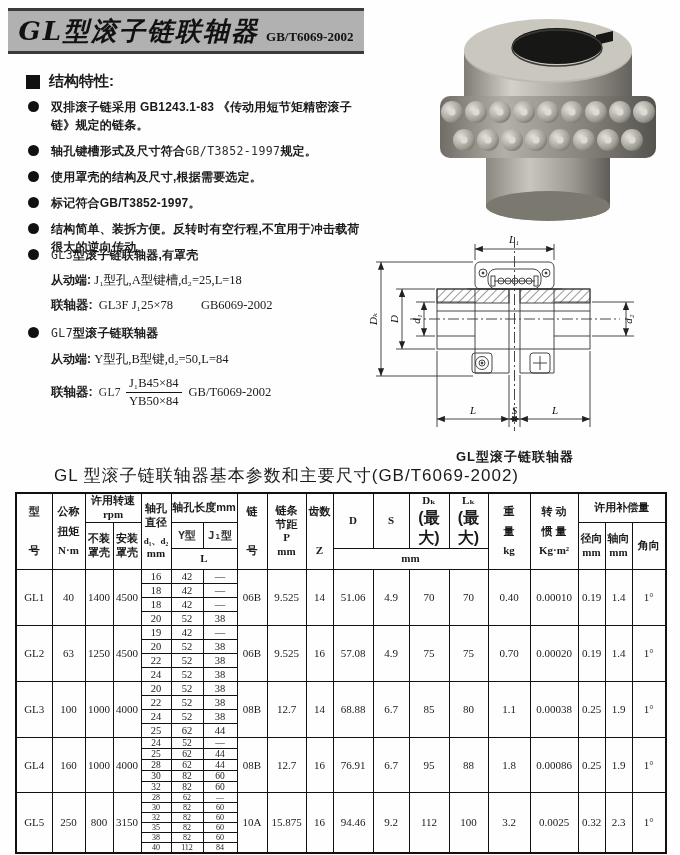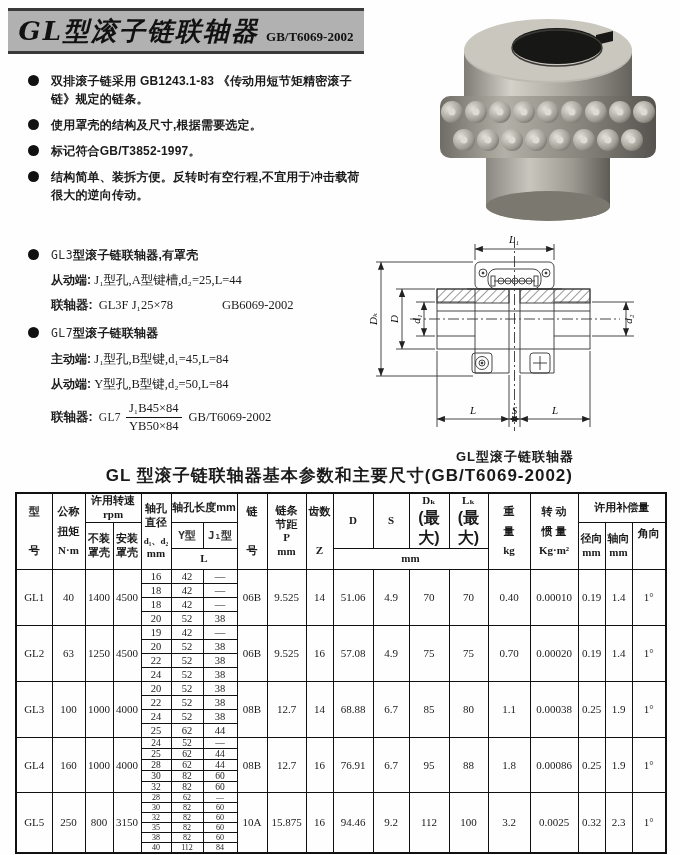--- a/index.html
+++ b/index.html
@@ -26,37 +26,37 @@
   .dot{position:absolute;left:2px;top:3px;width:11px;height:11px;border-radius:50%;background:#111;}
   .code{font-family:"DejaVu Sans Mono","Liberation Mono",monospace;font-weight:normal;color:#2e2e2e;
         font-size:11.5px;letter-spacing:.4px;}
   .mk-note{font-size:14px;font-weight:bold;margin:-2px 0 10px 23px;}
   .mk-line{margin:0 0 8px 25px;font-size:12px;}
   .mk-line .lbl{font-weight:bold;}
   .mk-line .val{font-family:"Liberation Serif","DejaVu Serif",serif;font-size:12.5px;}
   .mk-result{margin:2px 0 10px 25px;font-size:12.5px;display:flex;align-items:center;}
   .mk-result .lbl{font-weight:bold;}
   .mk-result .val{font-family:"Liberation Serif","DejaVu Serif",serif;margin-left:6px;}
-  .mk-result .stdr{font-family:"Liberation Serif","DejaVu Serif",serif;margin-left:49px;text-align:right;}
+  .mk-result .stdr{font-family:"Liberation Serif","DejaVu Serif",serif;margin-left:28px;text-align:right;}
   .frac{display:inline-block;text-align:center;vertical-align:middle;
         font-family:"Liberation Serif","DejaVu Serif",serif;font-size:12.5px;margin:0 5px;}
   .frac .top{border-bottom:1.4px solid #111;padding:0 3px 1px;}
   .frac .bot{padding-top:1px;}
 
   
   .photo{position:absolute;left:428px;top:0;width:240px;height:224px;}
 
   
   .drawing{position:absolute;left:368px;top:231px;width:294px;}
   .drawing-caption{text-align:center;font-weight:bold;font-size:13px;letter-spacing:1px;margin-top:1px;}
   .dimtxt{font-family:"Liberation Serif","DejaVu Serif",serif;font-style:italic;font-size:11px;fill:#111;}
 
   
-  .tbl-title{position:absolute;top:464px;left:0;width:573px;text-align:right;
-             font-size:17px;font-weight:bold;letter-spacing:1px;}
+  .tbl-title{position:absolute;top:464px;left:0;width:573px;text-align:center;
+             font-size:17px;font-weight:normal;letter-spacing:1px;}
   table.spec{position:absolute;left:15px;top:492px;border-collapse:collapse;table-layout:fixed;
              border:2px solid #111;}
   .spec th,.spec td{border:1px solid #111;text-align:center;vertical-align:middle;padding:0;overflow:hidden;}
   .spec th{font-size:11px;font-weight:bold;line-height:1.2;}
   .hr1>th{height:26px;}
   .hr2>th{height:20px;}
   .hr3>th{height:20px;}
   .u{font-family:"Liberation Serif","DejaVu Serif",serif;font-weight:bold;}
   .stack{display:flex;flex-direction:column;justify-content:space-between;align-items:center;
          height:58px;padding:3px 0;box-sizing:border-box;}
@@ -151,61 +151,65 @@
 
     <ellipse cx="120" cy="52" rx="84" ry="31" fill="#bdbab2"></ellipse>
     <ellipse cx="120" cy="50" rx="84" ry="31" fill="#cac7bf"></ellipse>
     <ellipse cx="129" cy="46" rx="45" ry="18" fill="#171715"></ellipse>
     <path d="M168,35 l17,-4 v10 l-17,4 z" fill="#171715"></path>
     <ellipse cx="129" cy="48" rx="45" ry="18" fill="none" stroke="#3c3b38" stroke-width="1.5"></ellipse>
   </svg>
 </div>
 
 <div class="sec features">
+  <div class="sec-head">
+    <span class="sq"></span>
+    <span>结构特性:</span>
+  </div>
   <div class="bullet">
     <span class="dot"></span>
     <span>双排滚子链采用 GB1243.1-83 《传动用短节矩精密滚子链》规定的链条。</span>
   </div>
   <div class="bullet">
     <span class="dot"></span>
+    <span>轴孔键槽形式及尺寸符合</span><span class="code">GB/T3852-1997</span><span>规定。</span>
+  </div>
+  <div class="bullet">
+    <span class="dot"></span>
     <span>使用罩壳的结构及尺寸,根据需要选定。</span>
   </div>
   <div class="bullet">
     <span class="dot"></span>
     <span>标记符合GB/T3852-1997。</span>
   </div>
   <div class="bullet">
     <span class="dot"></span>
     <span>结构简单、装拆方便。反转时有空行程,不宜用于冲击载荷很大的逆向传动。</span>
   </div>
 </div>
 
 <div class="sec marking">
 
   <div class="bullet">
     <span class="dot"></span>
     <span class="code">GL3</span><span>型滚子链联轴器,有罩壳</span>
   </div>
   <div class="mk-line">
     <span class="lbl">从动端:</span>
-    <span class="val">J₁型孔,A型键槽,d₂=25,L=44</span>
+    <span class="val">J₁型孔,A型键槽,d₂=25,L=18</span>
   </div>
   <div class="mk-result">
     <span class="lbl">联轴器:</span>
     <span class="val">GL3F J₁25×78</span>
     <span class="stdr">GB6069-2002</span>
   </div>
 
   <div class="bullet">
     <span class="dot"></span>
     <span class="code">GL7</span><span>型滚子链联轴器</span>
-  </div>
-  <div class="mk-line">
-    <span class="lbl">主动端:</span>
-    <span class="val">J₁型孔,B型键,d₁=45,L=84</span>
   </div>
   <div class="mk-line">
     <span class="lbl">从动端:</span>
     <span class="val">Y型孔,B型键,d₂=50,L=84</span>
   </div>
   <div class="mk-result">
     <span class="lbl">联轴器:</span>
     <span class="val code">GL7</span>
     <span class="frac">
       <span class="top" style="display:block;">J₁B45×84</span>
@@ -436,21 +440,21 @@
             <div>径向</div>
             <div class="u">mm</div>
           </div>
       </th>
       <th rowspan="2">
         <div class="tight">
             <div>轴向</div>
             <div class="u">mm</div>
           </div>
       </th>
-      <th rowspan="2" style="vertical-align:top;padding-top:4px;">角向</th>
+      <th rowspan="2" style="vertical-align:top;padding-top:16px;">角向</th>
     </tr>
     <tr class="hr3">
       <th colspan="2" class="u">L</th>
       <th colspan="4" class="u">mm</th>
     </tr>
   </thead>
   <tbody>
       <tr class="sub">
         <td rowspan="4" class="num">GL1</td>
         <td rowspan="4" class="num">40</td>

